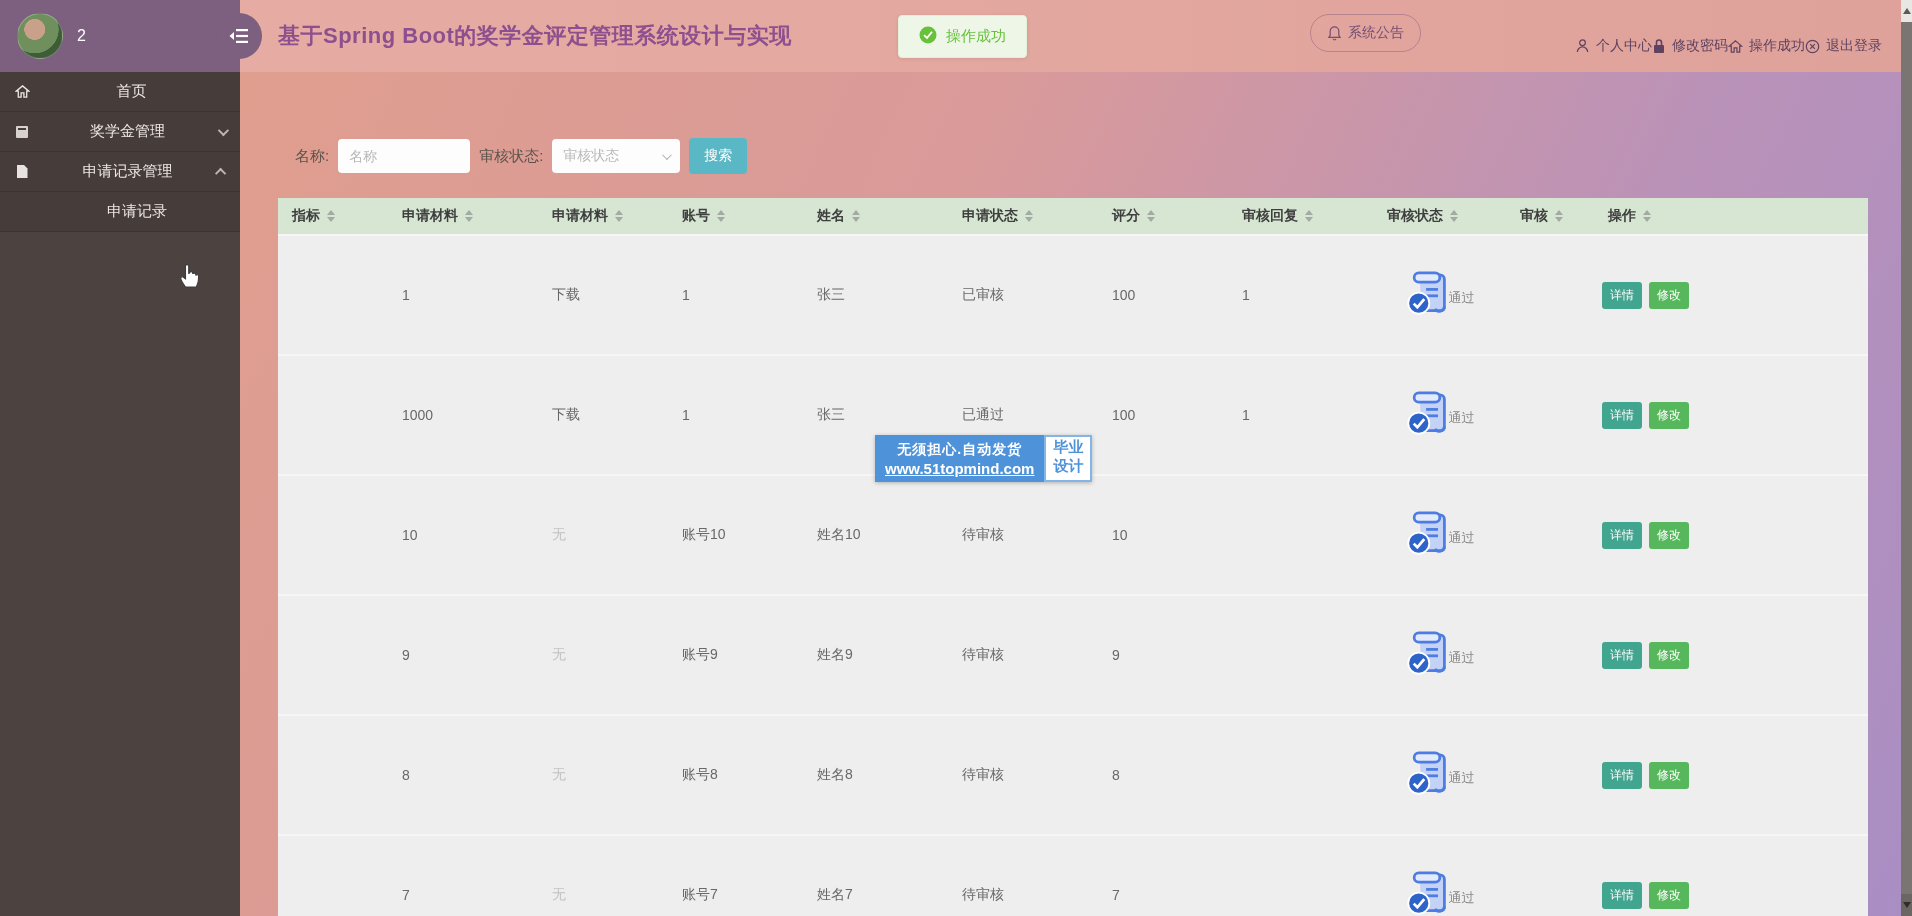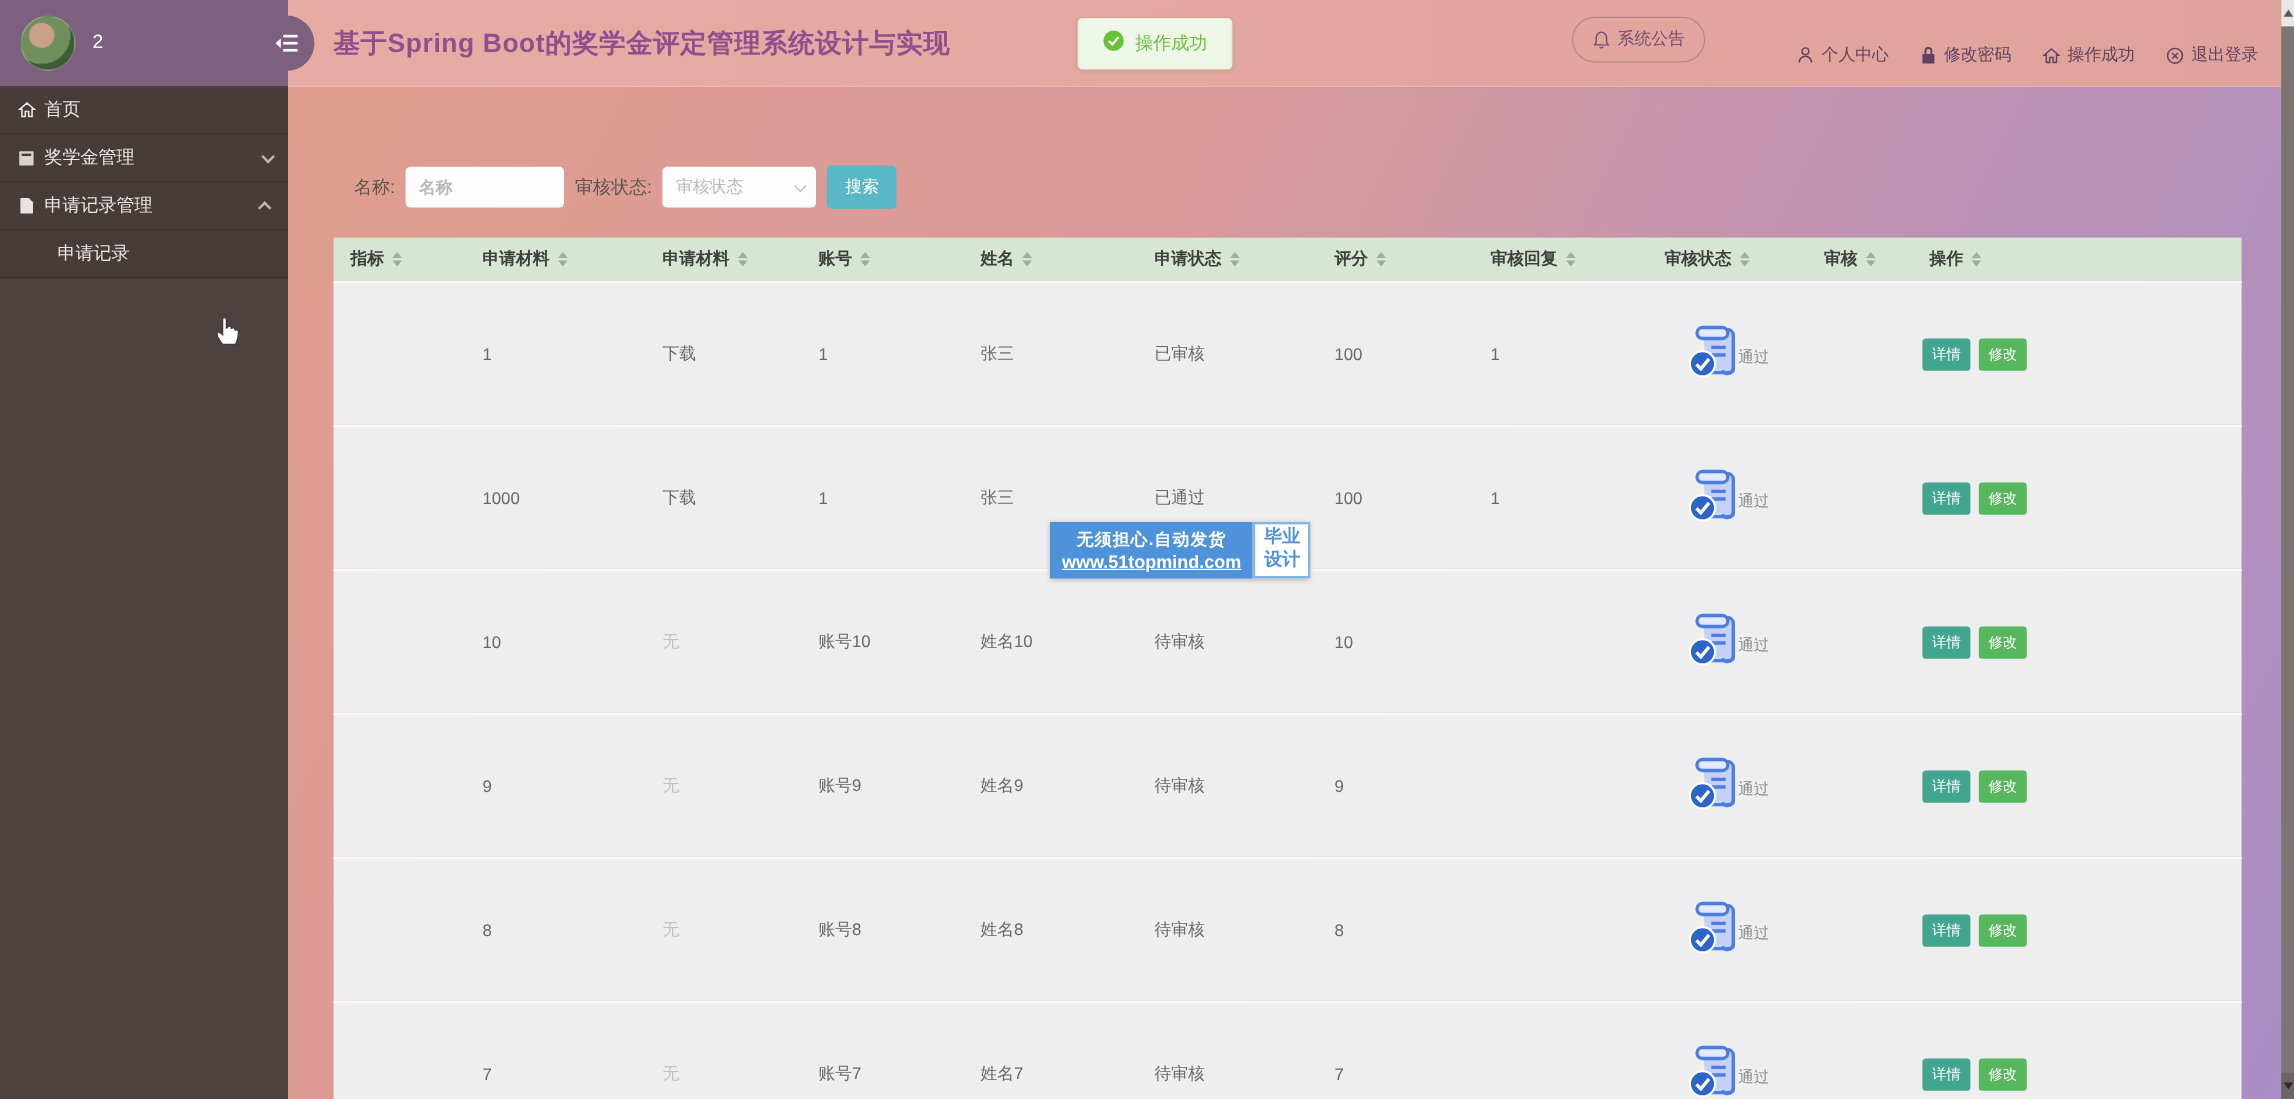--- a/index.html
+++ b/index.html
@@ -12,50 +12,50 @@
     background:#4c423f; z-index:5; }
   .sidebar-header { height:72px; background:#7d5f80; display:flex; align-items:center; padding-left:17px; }
   .avatar { width:46px; height:46px; border-radius:50%;
     background:radial-gradient(circle at 38% 35%, #c9a089 0 26%, #6f8f5d 27% 60%, #3d5c37 61% 100%);
     border:1px solid rgba(255,255,255,.25); }
   .username { color:#fff; font-size:16px; margin-left:14px; }
   .menu-item { height:40px; display:flex; align-items:center; padding:0 14px 0 15px;
     background:#463c3a; color:#ece7e4; font-size:15px; cursor:pointer;
     border-bottom:1px solid rgba(0,0,0,.14); }
   .menu-item .mi-icon { width:16px; height:16px; margin-right:6px; flex:0 0 auto; display:flex; align-items:center; }
-  .menu-item .mi-label { flex:1; }
+  .menu-item .mi-label { flex:1;text-align:center; }
   .menu-item.submenu { padding-left:48px; }
   .chev { width:8px; height:8px; border-right:2px solid #beb5b2; border-bottom:2px solid #beb5b2; }
   .chev.down { transform:rotate(45deg) translateY(-2px); }
   .chev.up { transform:rotate(225deg) translateY(-2px); }
 
   
   .topbar { position:absolute; left:240px; top:0; right:0; height:72px;
     background:linear-gradient(90deg,#e6aca3,#dfa29b); z-index:4; }
   .page-title { position:absolute; left:38px; top:0; height:72px; display:flex; align-items:center;
     font-size:22px; font-weight:bold; color:#8e4f8e; letter-spacing:.5px; }
   .toast { position:absolute; left:658px; top:15px; height:43px; padding:0 20px;
     background:#eef6e8; border:1px solid #e2efda; border-radius:4px;
     display:flex; align-items:center; gap:9px; box-shadow:0 1px 4px rgba(0,0,0,.08); }
   .toast-text { color:#67c23a; font-size:15px; }
   .announce-pill { position:absolute; left:1070px; top:14px; height:38px; padding:0 16px;
     border:1px solid rgba(120,80,120,.4); border-radius:19px; display:flex; align-items:center;
     gap:6px; color:#744e74; font-size:14px; cursor:pointer; }
-  .topnav { position:absolute; right:30px; top:0; height:92px; display:flex; align-items:center; gap:26px; }
+  .topnav { position:absolute; right:30px; top:0; height:92px; display:flex; align-items:center; }
   .topnav-item { display:flex; align-items:center; gap:6px; color:#5f425f; font-size:14px; cursor:pointer; }
   .tn-icon { display:flex; align-items:center; }
 
   
   .content { position:absolute; left:240px; top:72px; right:0; bottom:0; overflow:hidden;
     background:linear-gradient(115deg,#df9e8e 0%,#d99a9a 38%,#ba92b8 72%,#a98ec4 100%); }
 
   .search-row { position:absolute; top:66px; left:55px; display:flex; align-items:center; gap:9px; }
   .search-label { font-size:15px; color:#5c534d; }
   .search-input { width:132px; height:34px; border:none; border-radius:4px; background:#fdfdfd;
-    padding:0 11px; font-size:14px; color:#3b82f6; outline:none;font-weight:bold; }
+    padding:0 11px; font-size:14px; color:#3b82f6; outline:none; }
   .search-input::placeholder { color:#b9b9b9; }
   .fake-select { width:128px; height:34px; border-radius:4px; background:#fdfdfd;
     display:flex; align-items:center; justify-content:space-between; padding:0 11px; cursor:pointer; }
   .fake-select .sel-text { font-size:14px; color:#b9b9b9; }
   .sel-chev { width:7px; height:7px; border-right:1.5px solid #b0b0b0; border-bottom:1.5px solid #b0b0b0;
     transform:rotate(45deg) translateY(-2px); }
   .search-btn { width:58px; height:36px; background:#5ab7c6; color:#fff; font-size:14px;
     border:none; border-radius:4px; cursor:pointer; }
 
   

